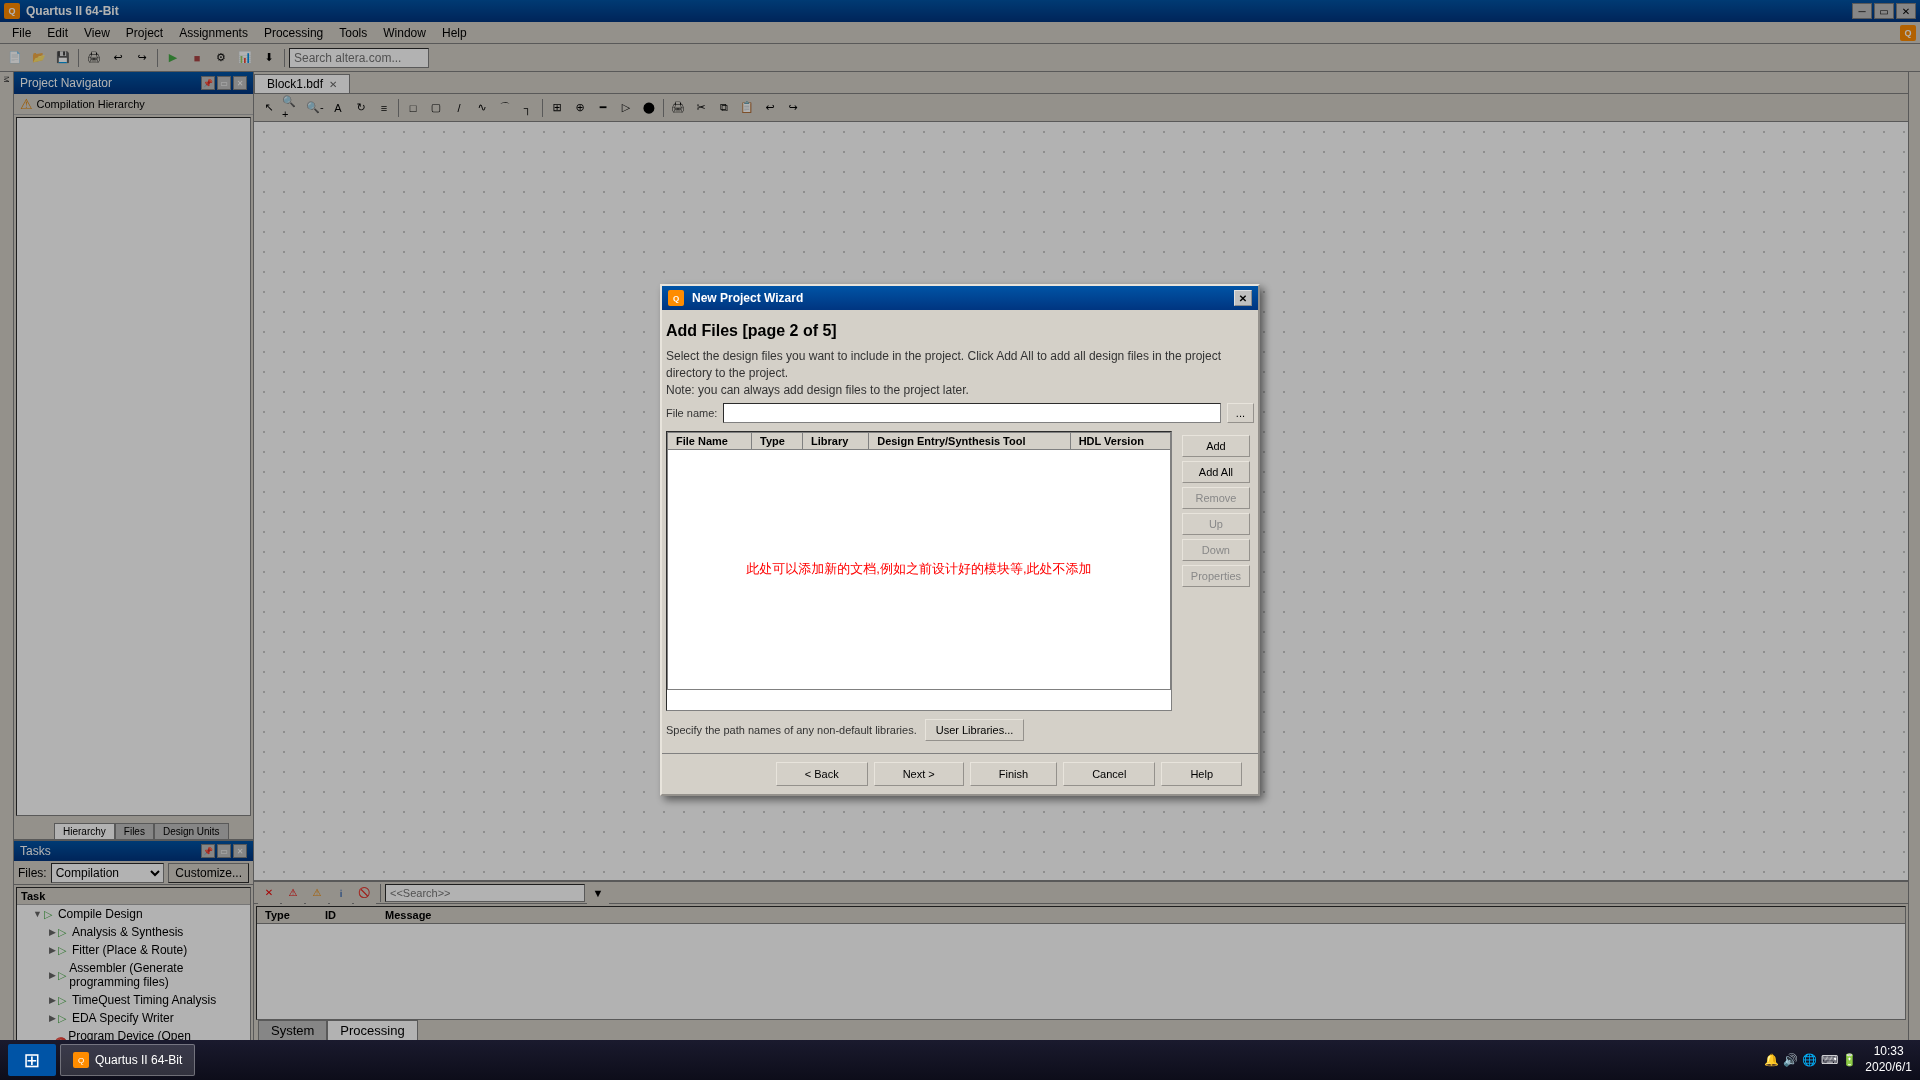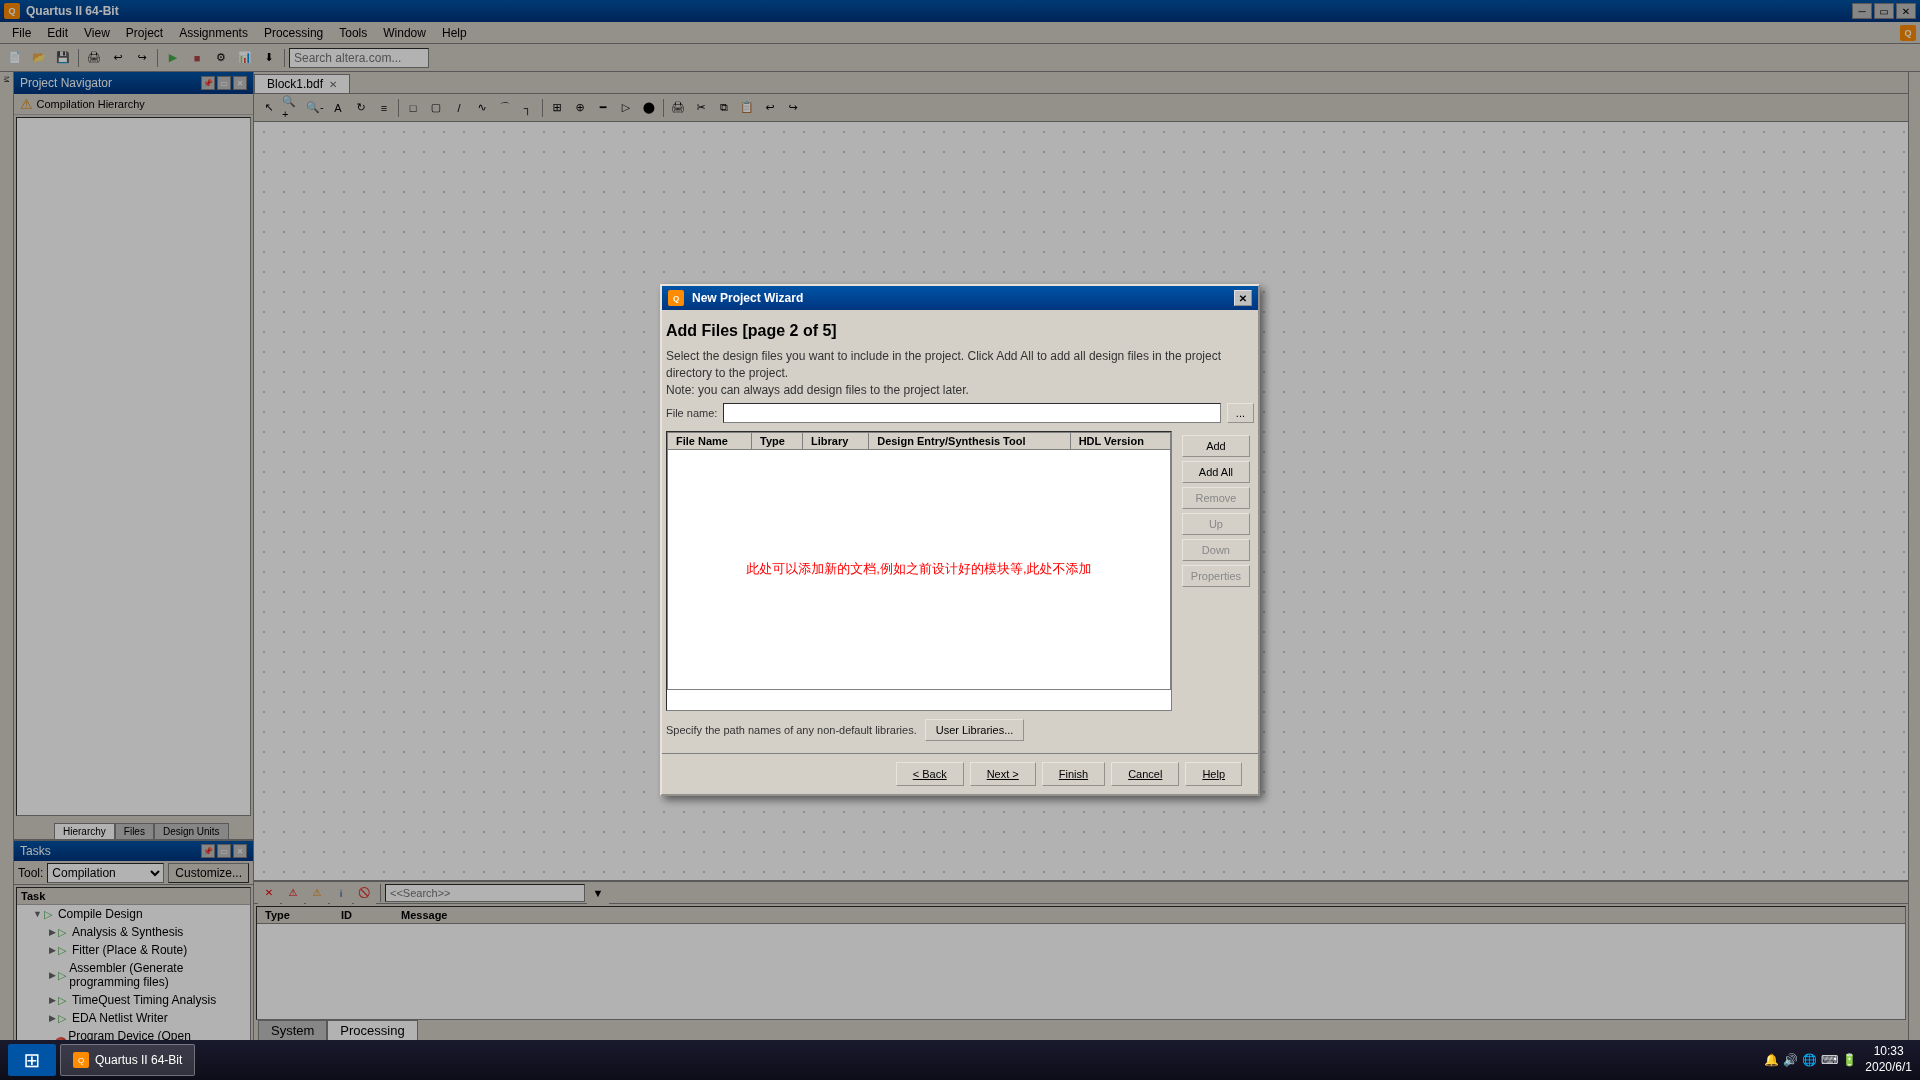--- a/index.html
+++ b/index.html
@@ -349,26 +349,25 @@
     .dialog-footer {
       padding: 8px 16px;
       display: flex;
       justify-content: flex-end;
       gap: 6px;
       border-top: 1px solid #808080;
       background: #d4d0c8;
     }
     .footer-btn {
       height: 24px;
-      padding: 0 16px;
+      padding: 0 28px;
       background: #d4d0c8;
       border: 1px outset #e8e4dc;
       cursor: pointer;
       font-size: 11px;
-      text-decoration: underline;
     }
     .footer-btn.primary { background: #d4d0c8; }
 
     .taskbar {
       position: fixed;
       bottom: 0;
       left: 0;
       right: 0;
       height: 40px;
       background: linear-gradient(to bottom, #1a1a2e, #0d0d1a);
@@ -498,21 +497,21 @@
     <div class="tasks-panel">
       <div class="tasks-header">
         <span>Tasks</span>
         <div class="panel-header-controls">
           <div class="panel-ctrl-btn">📌</div>
           <div class="panel-ctrl-btn">▭</div>
           <div class="panel-ctrl-btn">✕</div>
         </div>
       </div>
       <div class="flow-bar">
-        <span>Tool:</span>
+        <span>Files:</span>
         <select class="flow-select">
           <option>Compilation</option>
         </select>
         <button class="flow-btn">Customize...</button>
       </div>
       <div class="task-tree">
 
         <div style="background:#d4d0c8; border-bottom:1px solid #aaa; padding:2px 4px; font-weight:bold; font-size:11px;">Task</div>
 
         <div class="task-row task-indent1">
@@ -536,21 +535,21 @@
           <span>Assembler (Generate programming files)</span>
         </div>
         <div class="task-row task-indent2">
           <span class="task-arrow">▶</span>
           <span style="width:14px; color:#4a4; font-size:11px;">▷</span>
           <span>TimeQuest Timing Analysis</span>
         </div>
         <div class="task-row task-indent2">
           <span class="task-arrow">▶</span>
           <span style="width:14px; color:#4a4; font-size:11px;">▷</span>
-          <span>EDA Netlist Writer</span>
+          <span>EDA Specify Writer</span>
         </div>
         <div class="task-row task-indent2">
           <span style="width:6px;"></span>
           <span style="width:14px; font-size:11px;">⭕</span>
           <span>Program Device (Open Programmer)</span>
         </div>
       </div>
     </div>
   </div>
 
@@ -605,21 +604,21 @@
         <div class="toolbar-btn" style="font-size:10px; color:#04a;">ℹ</div>
         <div class="toolbar-btn" style="font-size:10px;">🚫</div>
         <div class="toolbar-sep"></div>
         <input type="text" style="height: 18px; width: 200px; border: 1px inset rgb(128, 128, 128); background: white; padding: 0px 4px; font-size: 11px;" placeholder="&lt;&lt;Search&gt;&gt;">
         <div class="toolbar-btn">▼</div>
       </div>
 
       <div style="flex:1; background:white; border:1px inset #808080; margin:2px 2px 0 2px; overflow:auto;">
         <div style="display:flex; background:#d4d0c8; border-bottom:1px solid #808080; padding:2px 0;">
           <div style="width:60px; padding:0 8px; font-weight:bold; font-size:11px;">Type</div>
-          <div style="width:60px; padding:0 8px; font-weight:bold; font-size:11px;margin-left:16px;">ID</div>
+          <div style="width:60px; padding:0 8px; font-weight:bold; font-size:11px;">ID</div>
           <div style="flex:1; padding:0 8px; font-weight:bold; font-size:11px;">Message</div>
         </div>
       </div>
 
       <div style="height:20px; display:flex; align-items:flex-end; padding-left:4px;">
         <div class="bottom-tab">System</div>
         <div class="bottom-tab active">Processing</div>
       </div>
     </div>
   </div>

